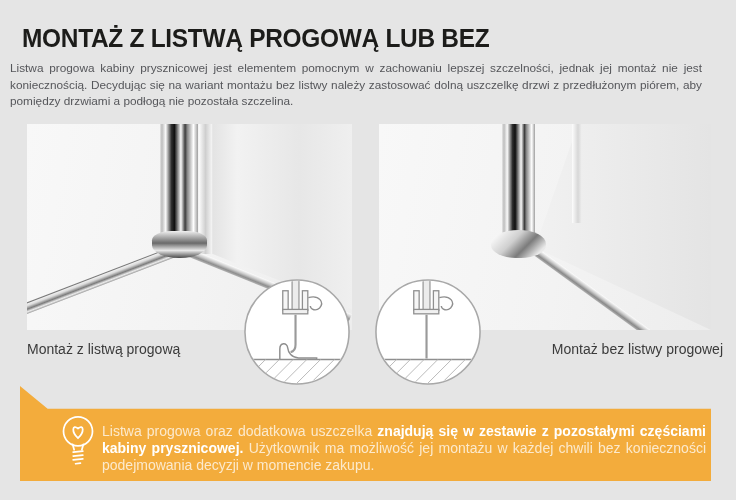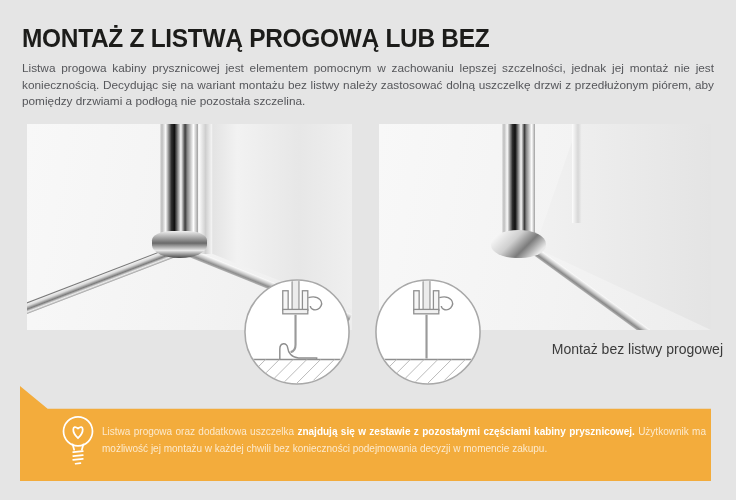--- a/index.html
+++ b/index.html
@@ -8,21 +8,21 @@
     font-family:"Liberation Sans",sans-serif;
     padding-left:12px;
   }
   
   #page-title{
     position:absolute;left:22px;top:6px;
     font-size:26px;font-weight:800;letter-spacing:-0.3px;color:#1c1c1a;
     transform:scaleX(.94);transform-origin:left top;white-space:nowrap;
   }
   #intro{
-    position:absolute;left:22px;top:48px;width:692px;
+    position:absolute;left:10px;top:48px;width:692px;
     font-size:11.8px;line-height:16.8px;color:#55565a;text-align:justify;
   }
   
   .photo{position:absolute;top:124px;height:206px;overflow:hidden;
     background:linear-gradient(100deg,#f8f8f8 0%,#f3f3f3 55%,#ededed 100%);}
   #photo-left{left:27px;width:325px;}
   #photo-right{left:379px;width:332px;}
   .photo *{position:absolute;}
   
   .lp-wall{left:57%;top:0;width:43%;height:100%;
@@ -62,21 +62,21 @@
   .detail{position:absolute;top:277px;width:110px;height:110px;}
   #detail-left{left:242px;}
   #detail-right{left:373px;}
   
   #note{
     position:absolute;left:20px;top:386px;width:691px;height:95px;
     clip-path:polygon(0 0,4% 24%,100% 24%,100% 100%,0 100%);
   }
   #note-text{
     position:absolute;left:82px;top:37px;width:604px;
-    font-size:10px;line-height:17px;text-align:justify;
+    font-size:14px;line-height:17px;text-align:justify;
     color:rgba(255,255,255,0.74);
   }
   #note-text b{color:#fff;font-weight:700;}
   #bulb{position:absolute;left:36px;top:27px;}
 </style>
 </head>
 <body>
 
 <div id="page">
 
@@ -149,20 +149,21 @@
         <rect x="51" y="0" width="7" height="34" fill="#ececec" stroke="#9a9a9a"></rect>
         <rect x="41.5" y="14" width="5.5" height="20" fill="#f6f6f6"></rect>
         <rect x="61.5" y="14" width="5.5" height="20" fill="#f6f6f6"></rect>
         <rect x="41.5" y="33" width="25.5" height="4.5" fill="#f0f0f0"></rect>
         <path d="M67.5 21 C79 18 84 26 79 31.5 C75.5 35 70 33.5 69.5 29.5" stroke-width="1.4"></path>
         <line x1="54.5" y1="38.5" x2="54.5" y2="83" stroke="#9a9a9a" stroke-width="2.2"></line>
       </g>
     </svg>
   </div>
 
+  <div id="caption-left" class="caption">Montaż z listwą progową</div>
   <div id="caption-right" class="caption">Montaż bez listwy progowej</div>
 
   <div id="note" style="background:#F3AC3C;">
     <svg id="bulb" width="44" height="58" viewBox="0 0 44 60" fill="none" stroke="#ffffff" stroke-width="1.8" stroke-linecap="round">
       <circle cx="22" cy="19" r="15"></circle>
       <path d="M22 26 C15 20 16 11 22 16 C28 11 29 20 22 26 Z"></path>
       <path d="M16.5 32.5 L18 38 M27.5 32.5 L26 38"></path>
       <path d="M17 40.5 L27 39.5"></path>
       <path d="M17 44.5 L27 43.5"></path>
       <path d="M17 48.5 L27 47.5"></path>

